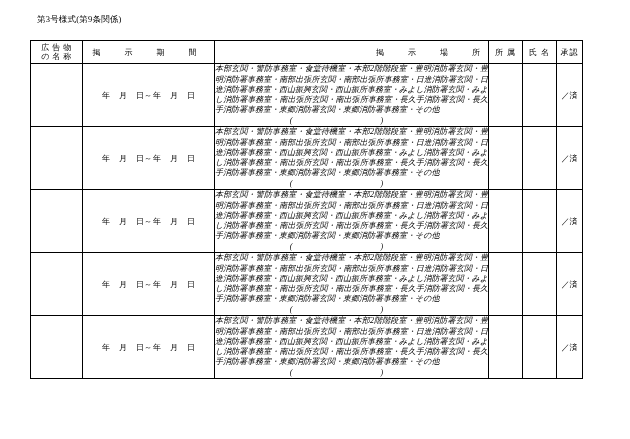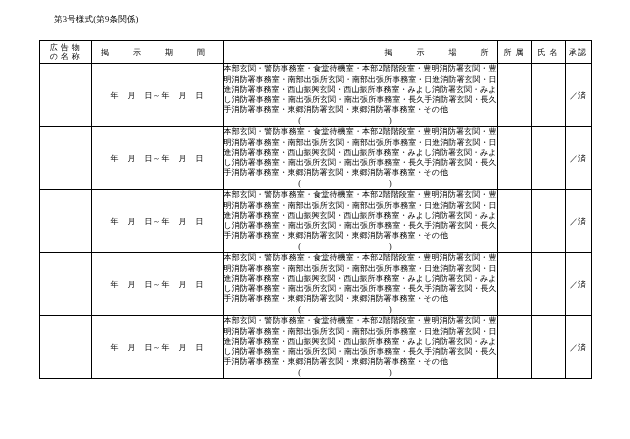--- a/index.html
+++ b/index.html
@@ -12,21 +12,21 @@
     background: #ffffff;
     font-family: "Liberation Serif", "DejaVu Serif", serif;
     color: #000000;
     overflow: hidden;
   }
   .page {
     position: relative;
     width: 630px;
     height: 439px;
     box-sizing: border-box;
-    padding: 10px 28px 0 28px;
+    padding: 10px 28px 0 11px;
   }
   .form-no {
     font-size: 8.5px;
     line-height: 1.2;
     margin: 4px 0 10px 26px;
     letter-spacing: 0.2px;
   }
   .doc-title {
     text-align: center;
     font-size: 10px;
@@ -100,20 +100,21 @@
   .period-line .m2 { padding: 0 9px 0 0; }
   .period-line .d2 { padding: 0 0 0 0; }
 
   td.place-cell {
     font-size: 7.6px;
     line-height: 1.28;
     padding: 2px 3px 2px 3px;
     vertical-align: top;
     text-align: justify;
     text-justify: inter-character;
+    font-style: italic;
   }
   .place-text { display: block; }
   .paren {
     display: block;
     text-align: center;
     letter-spacing: 0;
     padding-right: 30px;
   }
   td.dept-cell, td.sign-cell { }
   td.appr-cell {

